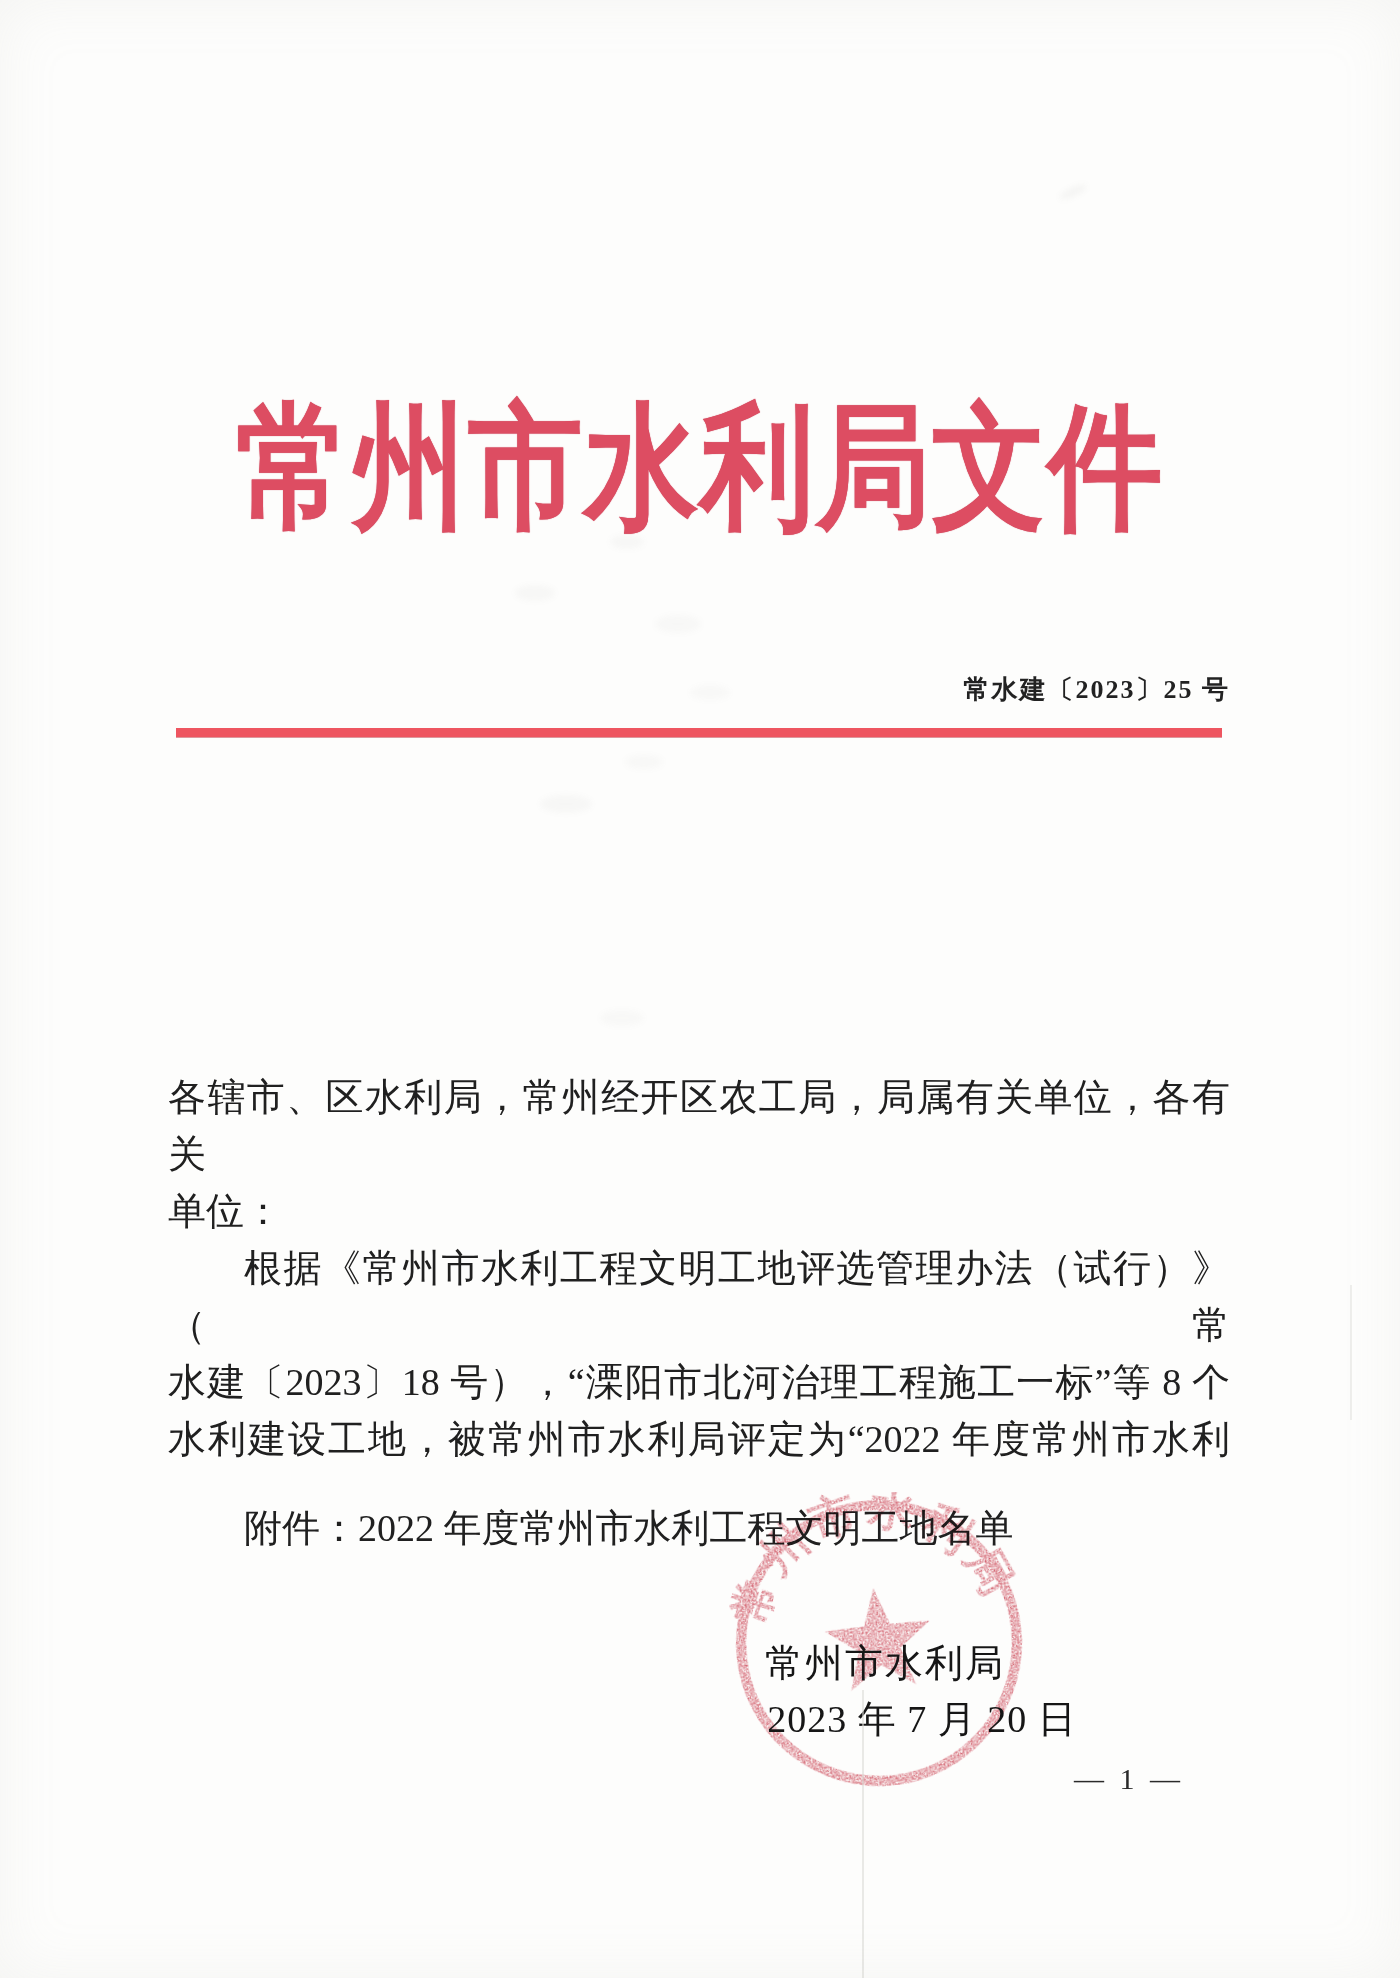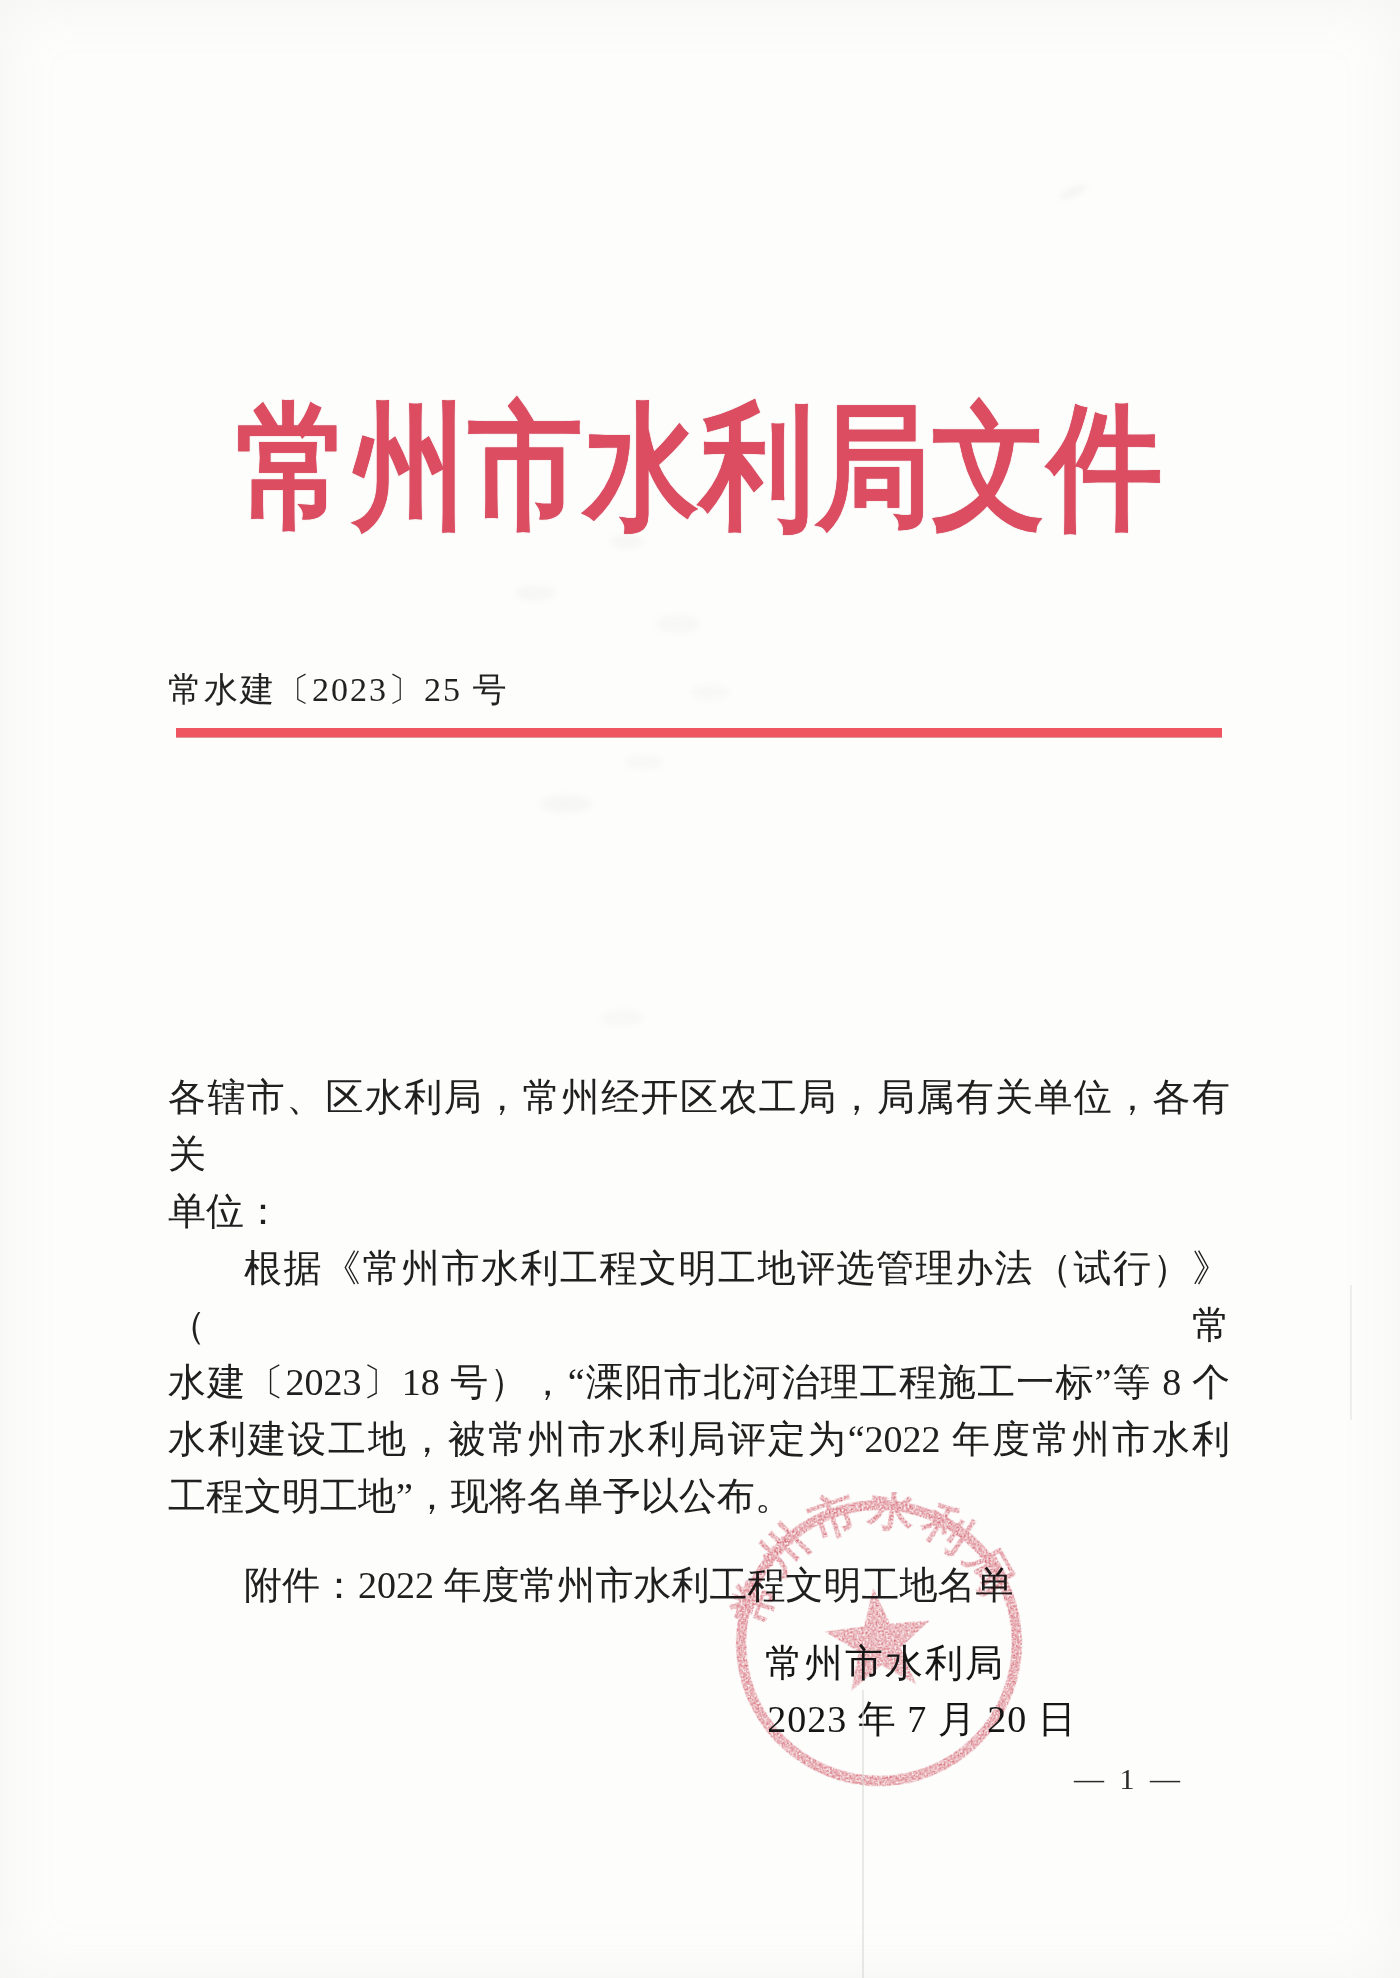--- a/index.html
+++ b/index.html
@@ -28,23 +28,24 @@
     font-size:136px;line-height:1.12;
     font-weight:bold;
     color:#dd4d62;
     text-shadow:0 0 1px #c03a50;
     letter-spacing:2px;
   }
 
   
   .doc-number{
     position:absolute;top:668px;left:168px;width:1062px;
-    text-align:left;
-    font-size:34px;line-height:44px;color:#222;
+    text-align:right;
+    font-size:26px;line-height:44px;color:#222;
     letter-spacing:2px;
+    font-weight:bold;
   }
 
   
   .red-rule{
     position:absolute;top:728px;left:176px;width:1046px;height:9px;
     background:#ee5560;
     box-shadow:0 1px 0 rgba(190,50,60,.5);
   }
 
   
@@ -105,21 +106,20 @@
 
   <div class="red-rule"></div>
 
 
   <div class="body-text">
     <span class="line j">各辖市、区水利局，常州经开区农工局，局属有关单位，各有关</span>
     <span class="line">单位：</span>
     <span class="line j indent">根据《常州市水利工程文明工地评选管理办法（试行）》（常</span>
     <span class="line j">水建〔2023〕18 号），“溧阳市北河治理工程施工一标”等 8 个</span>
     <span class="line j">水利建设工地，被常州市水利局评定为“2022 年度常州市水利</span>
-    <span class="line">工程文明工地”，现将名单予以公布。</span>
     <span class="line indent attachment-line">附件：2022 年度常州市水利工程文明工地名单</span>
   </div>
 
   <svg class="seal" viewBox="0 0 300 300" xmlns="http://www.w3.org/2000/svg">
     <defs>
       <filter id="grain" x="-20%" y="-20%" width="140%" height="140%">
         <feTurbulence type="fractalNoise" baseFrequency="0.55" numOctaves="2" seed="7" result="noise"></feTurbulence>
         <feColorMatrix in="noise" type="matrix" values="0 0 0 0 0  0 0 0 0 0  0 0 0 0 0  0 0 0 1.6 -0.35" result="mask"></feColorMatrix>
         <feComposite in="SourceGraphic" in2="mask" operator="in"></feComposite>
       </filter>

